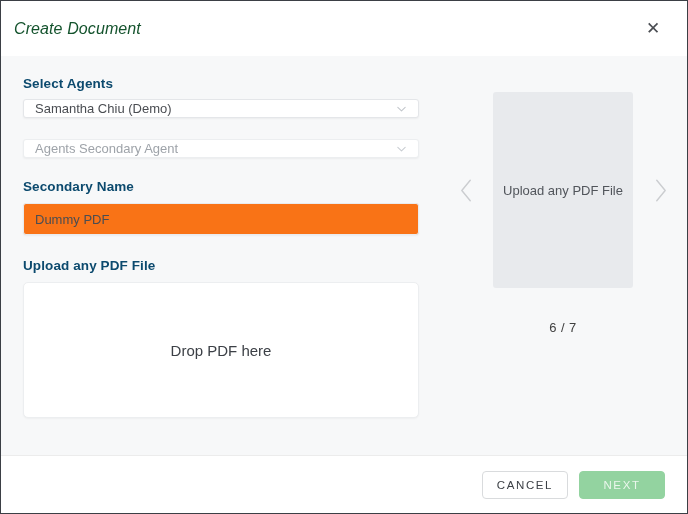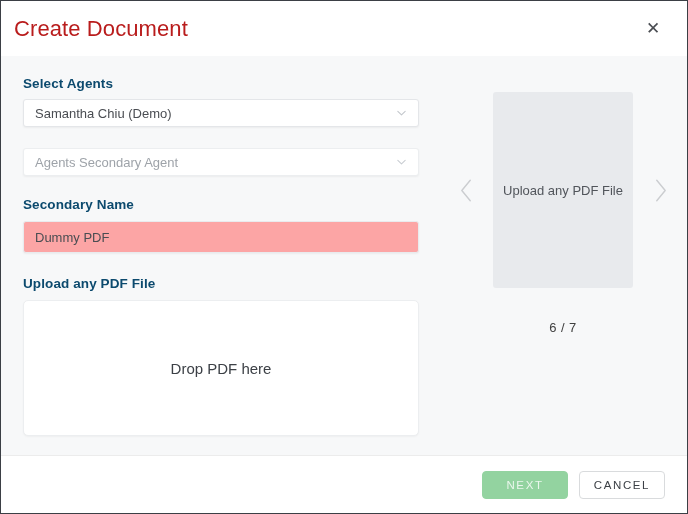--- a/index.html
+++ b/index.html
@@ -29,23 +29,24 @@
     min-height: 55px;
     background: #ffffff;
     display: flex;
     align-items: center;
     justify-content: space-between;
     padding: 0 22px 0 13px;
     box-sizing: border-box;
     position: relative;
   }
   .dialog-title {
-    font-size: 22px;
-    color: #b91c1c;
+    font-size: 16px;
+    color: #14532d;
     letter-spacing: 0.1px;
+    font-style: italic;
   }
   .close-btn {
     width: 24px;
     height: 24px;
     display: flex;
     align-items: center;
     justify-content: center;
     color: #4a4d52;
     font-size: 17px;
     line-height: 1;
@@ -76,21 +77,21 @@
     font-size: 13.5px;
     font-weight: bold;
     color: #0c4a6e;
     margin-bottom: 8px;
     letter-spacing: 0.1px;
   }
   .field-label.tight { margin-bottom: 9px; }
 
   .select-box {
     position: relative;
-    height: 28px;
+    height: 19px;
     background: #ffffff;
     border: 1px solid #e4e6e9;
     border-radius: 3px;
     box-shadow: 0 1px 2px rgba(17,20,24,0.05);
     display: flex;
     align-items: center;
     padding: 0 30px 0 11px;
     box-sizing: border-box;
     font-size: 13px;
     color: #4a4d52;
@@ -107,21 +108,21 @@
     top: 50%;
     transform: translateY(-50%);
     width: 11px;
     height: 11px;
     pointer-events: none;
   }
   .chev svg { display: block; }
 
   .text-input {
     height: 32px;
-    background: #fca5a5;
+    background: #f97316;
     border: 1px solid #e9ebee;
     border-radius: 3px;
     box-shadow: 0 1px 2px rgba(17,20,24,0.05);
     display: flex;
     align-items: center;
     padding: 0 11px;
     box-sizing: border-box;
     font-size: 13px;
     color: #4a4d52;
     margin-bottom: 23px;
@@ -286,17 +287,17 @@
             </svg>
         </div>
       </div>
 
       <div class="counter">6 / 7</div>
 
     </div>
   </div>
 
   <div class="dialog-footer">
+    <div class="btn btn-cancel">CANCEL</div>
     <div class="btn btn-next">NEXT</div>
-    <div class="btn btn-cancel">CANCEL</div>
   </div>
 
 </div>
 
 </body></html>

